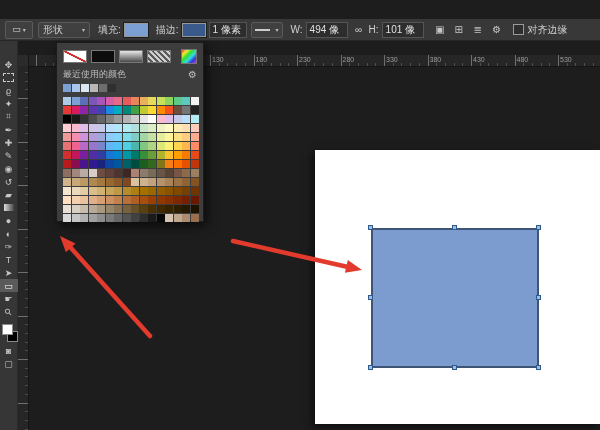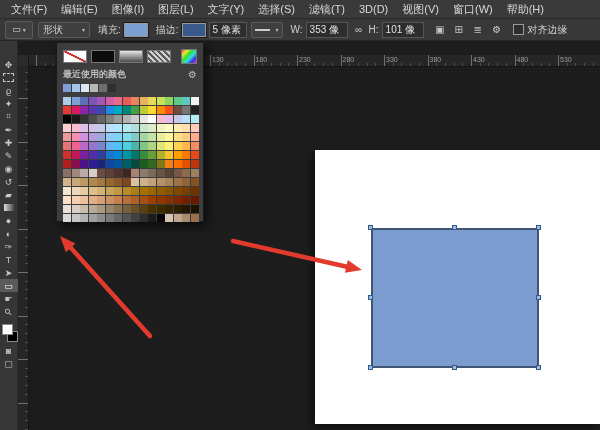--- a/index.html
+++ b/index.html
@@ -55,21 +55,21 @@
   
   .doc{position:absolute;left:315px;top:150px;width:285px;height:274px;background:#ffffff;
        box-shadow:-3px 3px 8px rgba(0,0,0,.55);z-index:1;}
   .shape{position:absolute;left:371px;top:228px;width:168px;height:140px;box-sizing:border-box;
          border:2px solid #3f5575;z-index:2;}
   .handle{position:absolute;width:5px;height:5px;background:#9dbce0;border:1px solid #2e5a8e;
           box-sizing:border-box;z-index:3;}
   
   .panel{position:absolute;left:56px;top:42px;width:148px;height:180px;background:#3d3d3d;
          border:1px solid #1b1b1b;box-shadow:3px 4px 10px rgba(0,0,0,.65);box-sizing:border-box;
-         padding:6px;z-index:7;font-weight:bold;}
+         padding:6px;z-index:7;}
   .styles-row{display:flex;align-items:center;height:14px;}
   .style-btn{width:24px;height:13px;border:1px solid #777;margin-right:4px;box-sizing:border-box;}
   .style-none{background:linear-gradient(to top right,#fff 44%,#d12e2e 46%,#d12e2e 54%,#fff 56%);}
   .style-solid{background:#0c0c0c;}
   .style-grad{background:linear-gradient(180deg,#e8e8e8,#4a4a4a);}
   .style-pat{background:repeating-linear-gradient(45deg,#cfcfcf 0 2px,#5a5a5a 2px 4px);}
   .picker-icon{width:14px;height:13px;margin-left:auto;border:1px solid #777;
                background:linear-gradient(135deg,#e33,#ee3,#3d3,#3dd,#33d,#d3d);}
   .label-row{display:flex;align-items:center;margin-top:6px;height:11px;}
   .recent-label{font-size:9px;color:#bdbdbd;}
@@ -78,54 +78,41 @@
   .swatch-grid{display:grid;grid-template-columns:repeat(16,8px);gap:1px 0.5px;margin-top:5px;}
   .sw{width:8px;height:8px;}
   
   .arrows{position:absolute;left:0;top:0;z-index:10;pointer-events:none;}
 </style>
 </head>
 <body>
 
 <div id="app">
 
-  <div class="menubar">
-      <span class="menu-item">文件(F)</span>
-      <span class="menu-item">编辑(E)</span>
-      <span class="menu-item">图像(I)</span>
-      <span class="menu-item">图层(L)</span>
-      <span class="menu-item">文字(Y)</span>
-      <span class="menu-item">选择(S)</span>
-      <span class="menu-item">滤镜(T)</span>
-      <span class="menu-item">3D(D)</span>
-      <span class="menu-item">视图(V)</span>
-      <span class="menu-item">窗口(W)</span>
-      <span class="menu-item">帮助(H)</span>
-    </div>
 
   <div class="optionsbar">
     <div class="preset">
       <span class="glyph">▭</span>
       <span class="caret">▾</span>
     </div>
     <div class="mode-select">
       <span>形状</span>
       <span class="caret">▾</span>
     </div>
     <span class="ob-label">填充:</span>
     <div class="ob-swatch" style="background: rgb(125, 160, 212);"></div>
     <span class="ob-label">描边:</span>
     <div class="ob-swatch" style="background: rgb(58, 90, 140);"></div>
-    <div class="ob-field w36">5 像素</div>
+    <div class="ob-field w36">1 像素</div>
     <div class="line-box">
       <span class="line-sample"></span>
       <span class="caret">▾</span>
     </div>
     <span class="ob-label">W:</span>
-    <div class="ob-field w40">353 像</div>
+    <div class="ob-field w40">494 像</div>
     <span class="ob-icon">∞</span>
     <span class="ob-label" style="margin-left:2px">H:</span>
     <div class="ob-field w40">101 像</div>
     <span class="ob-icon" style="margin-left:8px">▣</span>
     <span class="ob-icon">⊞</span>
     <span class="ob-icon">≣</span>
     <span class="ob-icon">⚙</span>
     <span class="checkbox"></span>
     <span class="cb-label">对齐边缘</span>
   </div>

